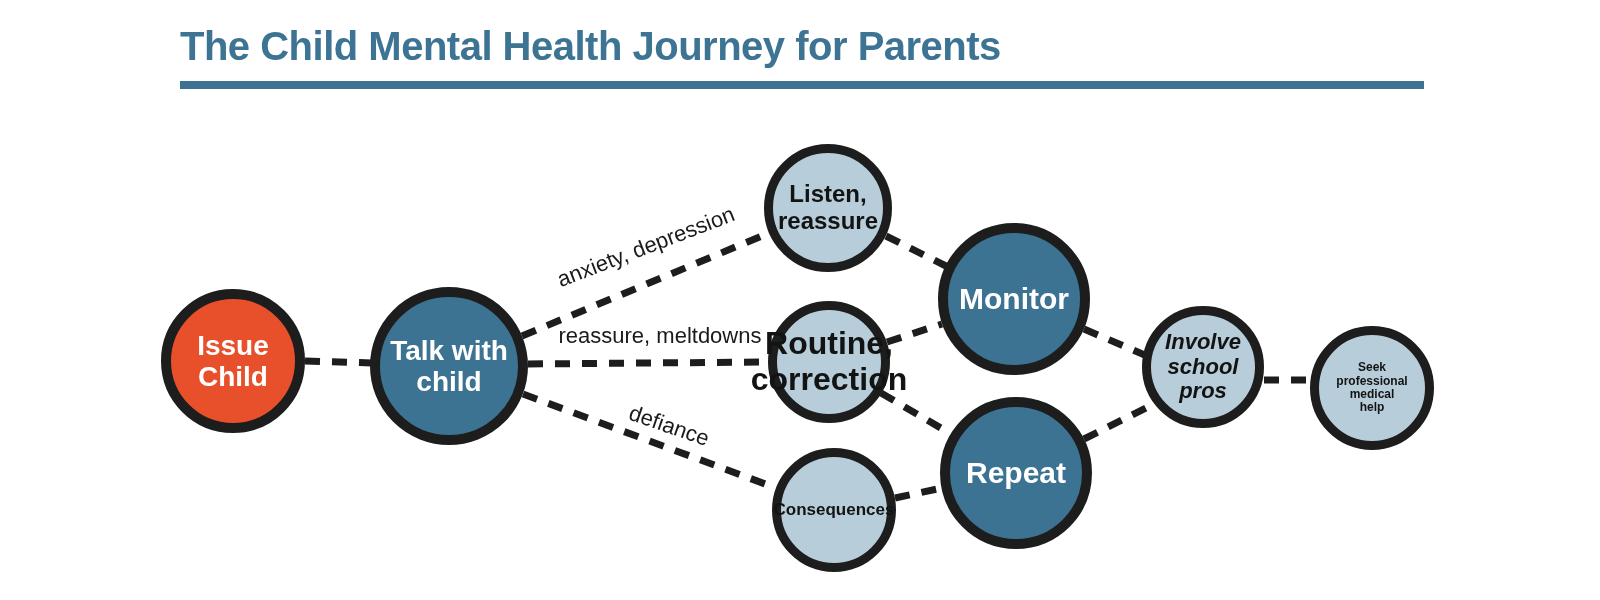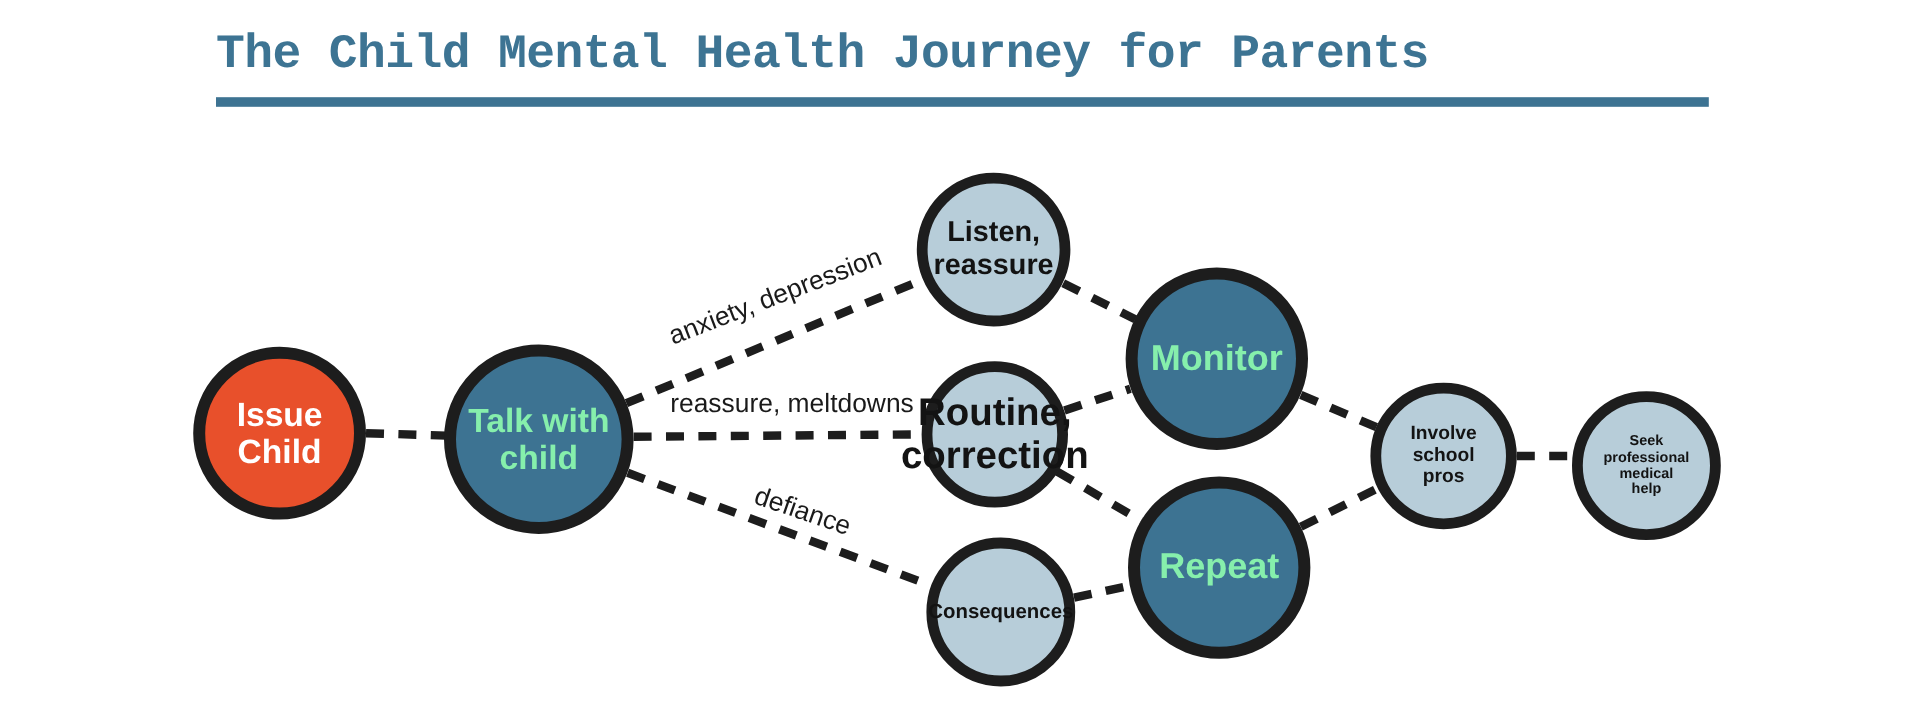--- a/index.html
+++ b/index.html
@@ -13,21 +13,20 @@
     overflow: hidden;
   }
   .title {
     position: absolute;
     left: 180px;
     top: 24px;
     font-size: 40px;
     font-weight: bold;
     letter-spacing: -0.5px;
     color: #3D7493;
-    font-family: Liberation Mono, monospace;
   }
   .title-underline {
     position: absolute;
     left: 180px;
     top: 81px;
     width: 1244px;
     height: 8px;
     background: #3D7392;
   }
   .edges-layer {
@@ -47,31 +46,31 @@
     border: 10px solid #1d1d1d;
     display: flex;
     align-items: center;
     justify-content: center;
     text-align: center;
     font-weight: bold;
     white-space: pre-line;
     line-height: 1.12;
   }
   .node.start   { background: #E8502B; color: #ffffff; }
-  .node.primary { background: #3D7392; color: #86efac; }
+  .node.primary { background: #3D7392; color: #ffffff; }
   .node.light   { background: #B7CDD9; color: #131313; }
 
   .node-issue        { left: 161px; top: 289px; width: 144px; height: 144px; font-size: 28px; }
   .node-talk         { left: 370px; top: 287px; width: 158px; height: 158px; font-size: 28px; }
   .node-listen       { left: 764px; top: 144px; width: 128px; height: 128px; font-size: 24px; border-width: 9px; }
   .node-routine      { left: 768px; top: 301px; width: 122px; height: 122px; font-size: 32px; border-width: 9px; }
   .node-consequences { left: 772px; top: 448px; width: 124px; height: 124px; font-size: 17px; border-width: 9px; }
   .node-monitor      { left: 938px; top: 223px; width: 152px; height: 152px; font-size: 30px; }
   .node-repeat       { left: 940px; top: 397px; width: 152px; height: 152px; font-size: 30px; }
-  .node-school       { left: 1142px; top: 319px; width: 122px; height: 122px; font-size: 16px; border-width: 9px; }
+  .node-school       { left: 1142px; top: 306px; width: 122px; height: 122px; font-size: 22px; border-width: 9px; font-style: italic; }
   .node-seek         { left: 1310px; top: 326px; width: 124px; height: 124px; font-size: 12px; border-width: 9px; }
 
   .edge-label {
     position: absolute;
     font-size: 22px;
     color: #1a1a1a;
     white-space: nowrap;
     transform-origin: center;
   }
   .label-anxiety  { left: 646px; top: 247px; transform: translate(-50%, -50%) rotate(-21deg); }

